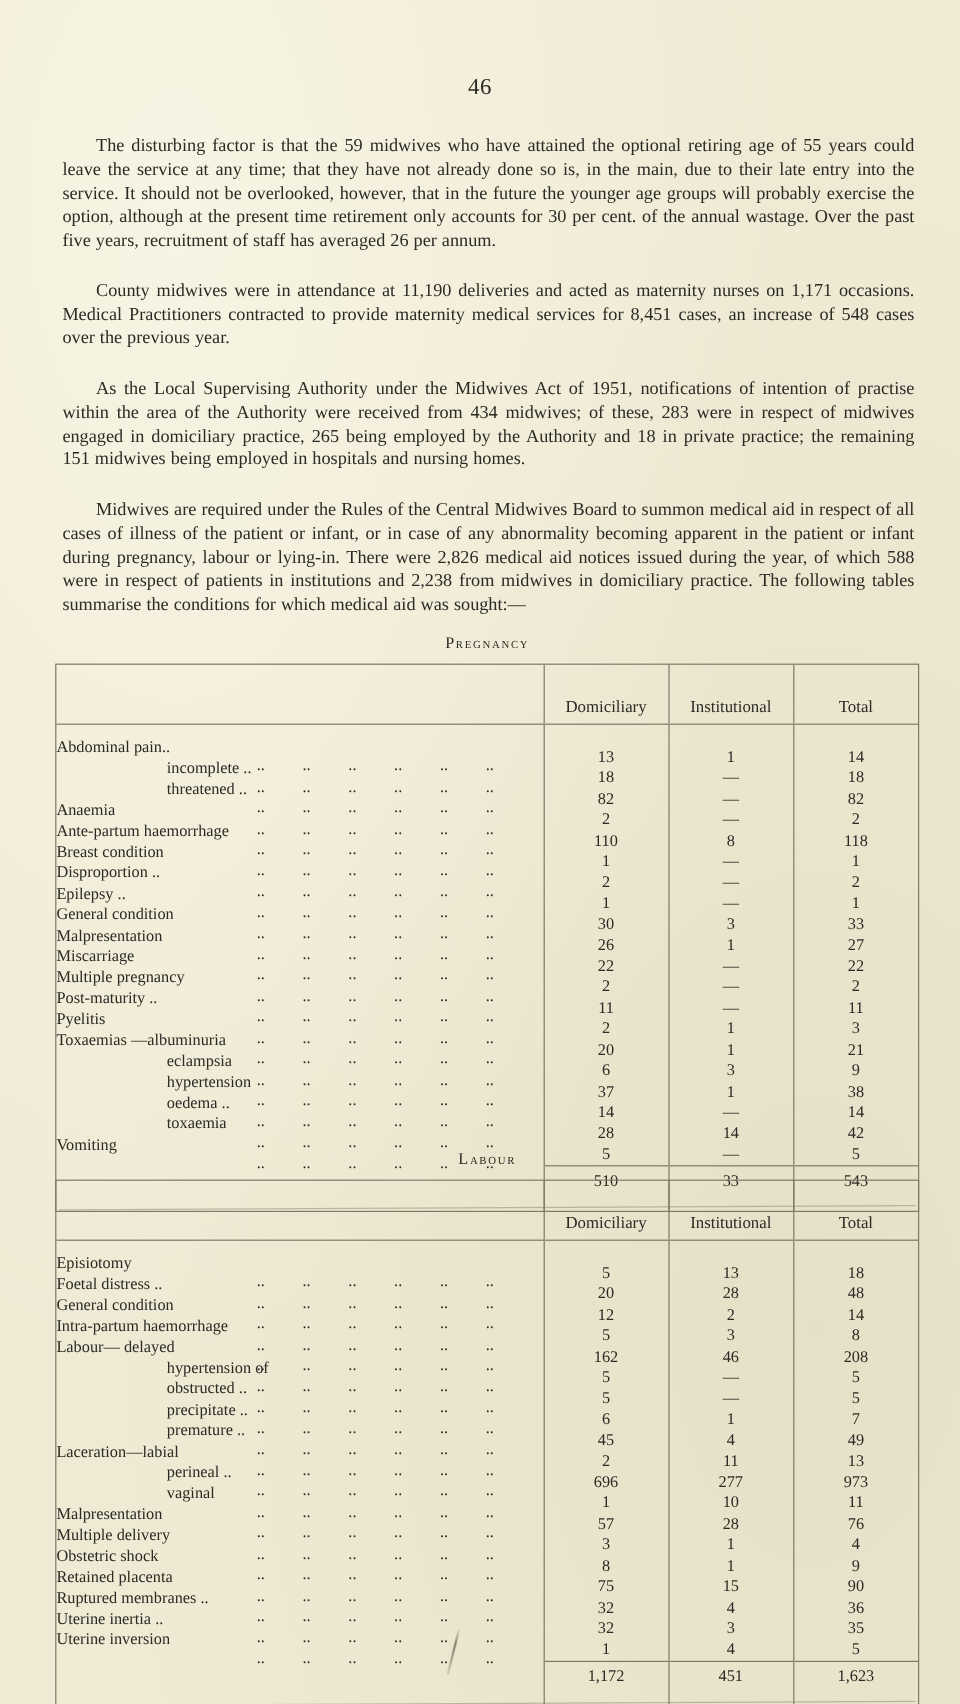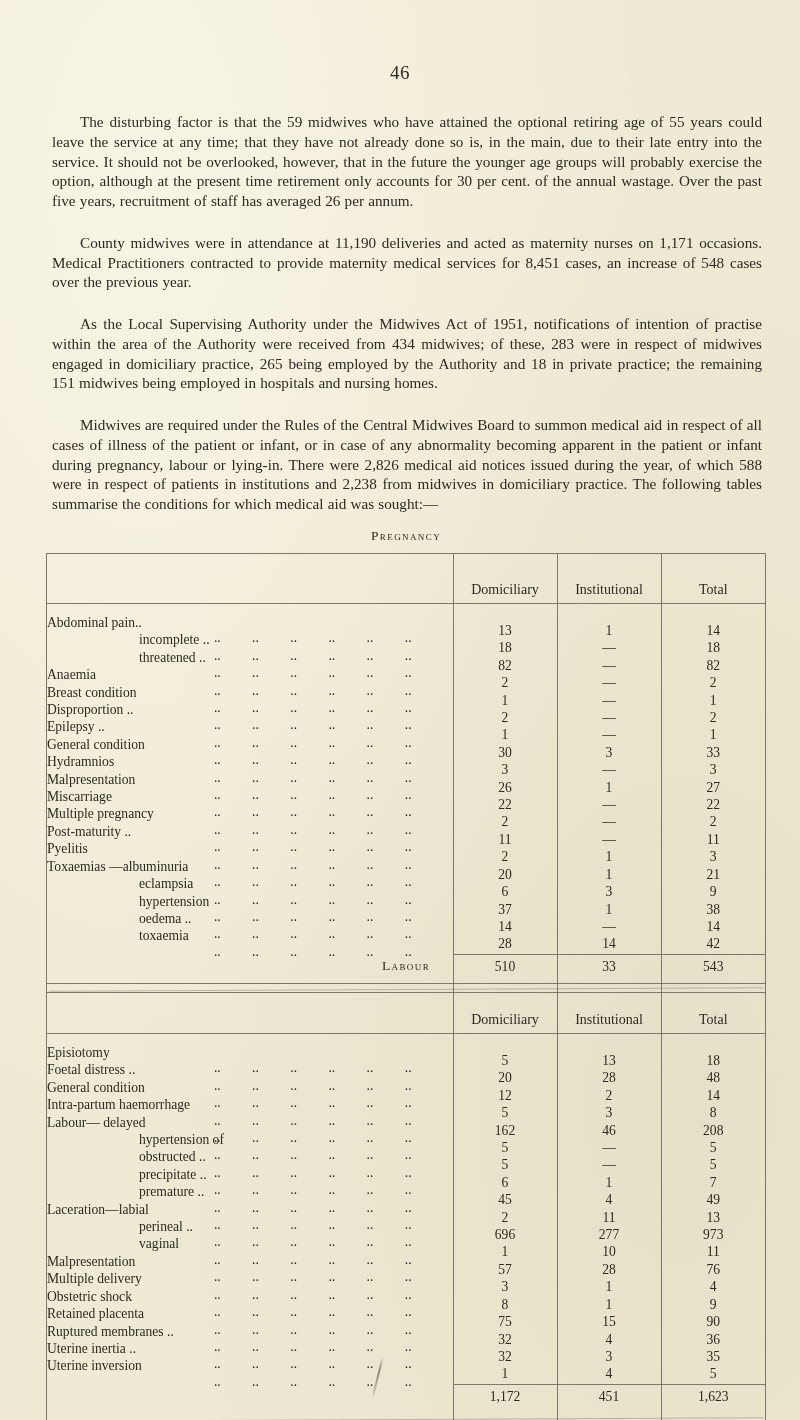--- a/index.html
+++ b/index.html
@@ -263,20 +263,39 @@
                 <span class="numshift">2</span>
               </td>
               <td class="num">
                 <span class="numshift">—</span>
               </td>
               <td class="num">
                 <span class="numshift">2</span>
               </td>
             </tr>
             <tr>
+              <td class="label"><span>Ante-partum haemorrhage</span><span class="leaders">
+                  <span style="position:absolute;left:42%;">..</span>
+                  <span style="position:absolute;left:51.6%;">..</span>
+                  <span style="position:absolute;left:61.2%;">..</span>
+                  <span style="position:absolute;left:70.8%;">..</span>
+                  <span style="position:absolute;left:80.4%;">..</span>
+                  <span style="position:absolute;left:90%;">..</span>
+                </span></td>
+              <td class="num">
+                <span class="numshift">110</span>
+              </td>
+              <td class="num">
+                <span class="numshift">8</span>
+              </td>
+              <td class="num">
+                <span class="numshift">118</span>
+              </td>
+            </tr>
+            <tr>
               <td class="label"><span>Breast condition</span><span class="leaders">
                   <span style="position:absolute;left:42%;">..</span>
                   <span style="position:absolute;left:51.6%;">..</span>
                   <span style="position:absolute;left:61.2%;">..</span>
                   <span style="position:absolute;left:70.8%;">..</span>
                   <span style="position:absolute;left:80.4%;">..</span>
                   <span style="position:absolute;left:90%;">..</span>
                 </span></td>
               <td class="num">
                 <span class="numshift">1</span>
@@ -339,167 +358,148 @@
                 <span class="numshift">30</span>
               </td>
               <td class="num">
                 <span class="numshift">3</span>
               </td>
               <td class="num">
                 <span class="numshift">33</span>
               </td>
             </tr>
             <tr>
-              <td class="label"><span>Hydramnios</span><span class="leaders">
-                  <span style="position:absolute;left:42%;">..</span>
-                  <span style="position:absolute;left:51.6%;">..</span>
-                  <span style="position:absolute;left:61.2%;">..</span>
-                  <span style="position:absolute;left:70.8%;">..</span>
-                  <span style="position:absolute;left:80.4%;">..</span>
-                  <span style="position:absolute;left:90%;">..</span>
-                </span></td>
+              <td class="label"><span>Malpresentation</span><span class="leaders">
+                  <span style="position:absolute;left:42%;">..</span>
+                  <span style="position:absolute;left:51.6%;">..</span>
+                  <span style="position:absolute;left:61.2%;">..</span>
+                  <span style="position:absolute;left:70.8%;">..</span>
+                  <span style="position:absolute;left:80.4%;">..</span>
+                  <span style="position:absolute;left:90%;">..</span>
+                </span></td>
+              <td class="num">
+                <span class="numshift">26</span>
+              </td>
+              <td class="num">
+                <span class="numshift">1</span>
+              </td>
+              <td class="num">
+                <span class="numshift">27</span>
+              </td>
+            </tr>
+            <tr>
+              <td class="label"><span>Miscarriage</span><span class="leaders">
+                  <span style="position:absolute;left:42%;">..</span>
+                  <span style="position:absolute;left:51.6%;">..</span>
+                  <span style="position:absolute;left:61.2%;">..</span>
+                  <span style="position:absolute;left:70.8%;">..</span>
+                  <span style="position:absolute;left:80.4%;">..</span>
+                  <span style="position:absolute;left:90%;">..</span>
+                </span></td>
+              <td class="num">
+                <span class="numshift">22</span>
+              </td>
+              <td class="num">
+                <span class="numshift">—</span>
+              </td>
+              <td class="num">
+                <span class="numshift">22</span>
+              </td>
+            </tr>
+            <tr>
+              <td class="label"><span>Multiple pregnancy</span><span class="leaders">
+                  <span style="position:absolute;left:42%;">..</span>
+                  <span style="position:absolute;left:51.6%;">..</span>
+                  <span style="position:absolute;left:61.2%;">..</span>
+                  <span style="position:absolute;left:70.8%;">..</span>
+                  <span style="position:absolute;left:80.4%;">..</span>
+                  <span style="position:absolute;left:90%;">..</span>
+                </span></td>
+              <td class="num">
+                <span class="numshift">2</span>
+              </td>
+              <td class="num">
+                <span class="numshift">—</span>
+              </td>
+              <td class="num">
+                <span class="numshift">2</span>
+              </td>
+            </tr>
+            <tr>
+              <td class="label"><span>Post-maturity ..</span><span class="leaders">
+                  <span style="position:absolute;left:42%;">..</span>
+                  <span style="position:absolute;left:51.6%;">..</span>
+                  <span style="position:absolute;left:61.2%;">..</span>
+                  <span style="position:absolute;left:70.8%;">..</span>
+                  <span style="position:absolute;left:80.4%;">..</span>
+                  <span style="position:absolute;left:90%;">..</span>
+                </span></td>
+              <td class="num">
+                <span class="numshift">11</span>
+              </td>
+              <td class="num">
+                <span class="numshift">—</span>
+              </td>
+              <td class="num">
+                <span class="numshift">11</span>
+              </td>
+            </tr>
+            <tr>
+              <td class="label"><span>Pyelitis</span><span class="leaders">
+                  <span style="position:absolute;left:42%;">..</span>
+                  <span style="position:absolute;left:51.6%;">..</span>
+                  <span style="position:absolute;left:61.2%;">..</span>
+                  <span style="position:absolute;left:70.8%;">..</span>
+                  <span style="position:absolute;left:80.4%;">..</span>
+                  <span style="position:absolute;left:90%;">..</span>
+                </span></td>
+              <td class="num">
+                <span class="numshift">2</span>
+              </td>
+              <td class="num">
+                <span class="numshift">1</span>
+              </td>
               <td class="num">
                 <span class="numshift">3</span>
               </td>
-              <td class="num">
-                <span class="numshift">—</span>
+            </tr>
+            <tr>
+              <td class="label"><span>Toxaemias —albuminuria</span><span class="leaders">
+                  <span style="position:absolute;left:42%;">..</span>
+                  <span style="position:absolute;left:51.6%;">..</span>
+                  <span style="position:absolute;left:61.2%;">..</span>
+                  <span style="position:absolute;left:70.8%;">..</span>
+                  <span style="position:absolute;left:80.4%;">..</span>
+                  <span style="position:absolute;left:90%;">..</span>
+                </span></td>
+              <td class="num">
+                <span class="numshift">20</span>
+              </td>
+              <td class="num">
+                <span class="numshift">1</span>
+              </td>
+              <td class="num">
+                <span class="numshift">21</span>
+              </td>
+            </tr>
+            <tr>
+              <td class="label sub"><span>eclampsia</span><span class="leaders">
+                  <span style="position:absolute;left:42%;">..</span>
+                  <span style="position:absolute;left:51.6%;">..</span>
+                  <span style="position:absolute;left:61.2%;">..</span>
+                  <span style="position:absolute;left:70.8%;">..</span>
+                  <span style="position:absolute;left:80.4%;">..</span>
+                  <span style="position:absolute;left:90%;">..</span>
+                </span></td>
+              <td class="num">
+                <span class="numshift">6</span>
               </td>
               <td class="num">
                 <span class="numshift">3</span>
               </td>
-            </tr>
-            <tr>
-              <td class="label"><span>Malpresentation</span><span class="leaders">
-                  <span style="position:absolute;left:42%;">..</span>
-                  <span style="position:absolute;left:51.6%;">..</span>
-                  <span style="position:absolute;left:61.2%;">..</span>
-                  <span style="position:absolute;left:70.8%;">..</span>
-                  <span style="position:absolute;left:80.4%;">..</span>
-                  <span style="position:absolute;left:90%;">..</span>
-                </span></td>
-              <td class="num">
-                <span class="numshift">26</span>
-              </td>
-              <td class="num">
-                <span class="numshift">1</span>
-              </td>
-              <td class="num">
-                <span class="numshift">27</span>
-              </td>
-            </tr>
-            <tr>
-              <td class="label"><span>Miscarriage</span><span class="leaders">
-                  <span style="position:absolute;left:42%;">..</span>
-                  <span style="position:absolute;left:51.6%;">..</span>
-                  <span style="position:absolute;left:61.2%;">..</span>
-                  <span style="position:absolute;left:70.8%;">..</span>
-                  <span style="position:absolute;left:80.4%;">..</span>
-                  <span style="position:absolute;left:90%;">..</span>
-                </span></td>
-              <td class="num">
-                <span class="numshift">22</span>
-              </td>
-              <td class="num">
-                <span class="numshift">—</span>
-              </td>
-              <td class="num">
-                <span class="numshift">22</span>
-              </td>
-            </tr>
-            <tr>
-              <td class="label"><span>Multiple pregnancy</span><span class="leaders">
-                  <span style="position:absolute;left:42%;">..</span>
-                  <span style="position:absolute;left:51.6%;">..</span>
-                  <span style="position:absolute;left:61.2%;">..</span>
-                  <span style="position:absolute;left:70.8%;">..</span>
-                  <span style="position:absolute;left:80.4%;">..</span>
-                  <span style="position:absolute;left:90%;">..</span>
-                </span></td>
-              <td class="num">
-                <span class="numshift">2</span>
-              </td>
-              <td class="num">
-                <span class="numshift">—</span>
-              </td>
-              <td class="num">
-                <span class="numshift">2</span>
-              </td>
-            </tr>
-            <tr>
-              <td class="label"><span>Post-maturity ..</span><span class="leaders">
-                  <span style="position:absolute;left:42%;">..</span>
-                  <span style="position:absolute;left:51.6%;">..</span>
-                  <span style="position:absolute;left:61.2%;">..</span>
-                  <span style="position:absolute;left:70.8%;">..</span>
-                  <span style="position:absolute;left:80.4%;">..</span>
-                  <span style="position:absolute;left:90%;">..</span>
-                </span></td>
-              <td class="num">
-                <span class="numshift">11</span>
-              </td>
-              <td class="num">
-                <span class="numshift">—</span>
-              </td>
-              <td class="num">
-                <span class="numshift">11</span>
-              </td>
-            </tr>
-            <tr>
-              <td class="label"><span>Pyelitis</span><span class="leaders">
-                  <span style="position:absolute;left:42%;">..</span>
-                  <span style="position:absolute;left:51.6%;">..</span>
-                  <span style="position:absolute;left:61.2%;">..</span>
-                  <span style="position:absolute;left:70.8%;">..</span>
-                  <span style="position:absolute;left:80.4%;">..</span>
-                  <span style="position:absolute;left:90%;">..</span>
-                </span></td>
-              <td class="num">
-                <span class="numshift">2</span>
-              </td>
-              <td class="num">
-                <span class="numshift">1</span>
-              </td>
-              <td class="num">
-                <span class="numshift">3</span>
-              </td>
-            </tr>
-            <tr>
-              <td class="label"><span>Toxaemias —albuminuria</span><span class="leaders">
-                  <span style="position:absolute;left:42%;">..</span>
-                  <span style="position:absolute;left:51.6%;">..</span>
-                  <span style="position:absolute;left:61.2%;">..</span>
-                  <span style="position:absolute;left:70.8%;">..</span>
-                  <span style="position:absolute;left:80.4%;">..</span>
-                  <span style="position:absolute;left:90%;">..</span>
-                </span></td>
-              <td class="num">
-                <span class="numshift">20</span>
-              </td>
-              <td class="num">
-                <span class="numshift">1</span>
-              </td>
-              <td class="num">
-                <span class="numshift">21</span>
-              </td>
-            </tr>
-            <tr>
-              <td class="label sub"><span>eclampsia</span><span class="leaders">
-                  <span style="position:absolute;left:42%;">..</span>
-                  <span style="position:absolute;left:51.6%;">..</span>
-                  <span style="position:absolute;left:61.2%;">..</span>
-                  <span style="position:absolute;left:70.8%;">..</span>
-                  <span style="position:absolute;left:80.4%;">..</span>
-                  <span style="position:absolute;left:90%;">..</span>
-                </span></td>
-              <td class="num">
-                <span class="numshift">6</span>
-              </td>
-              <td class="num">
-                <span class="numshift">3</span>
-              </td>
               <td class="num">
                 <span class="numshift">9</span>
               </td>
             </tr>
             <tr>
               <td class="label sub"><span>hypertension</span><span class="leaders">
                   <span style="position:absolute;left:42%;">..</span>
                   <span style="position:absolute;left:51.6%;">..</span>
                   <span style="position:absolute;left:61.2%;">..</span>
                   <span style="position:absolute;left:70.8%;">..</span>
@@ -545,20 +545,39 @@
                   <span style="position:absolute;left:90%;">..</span>
                 </span></td>
               <td class="num">
                 <span class="numshift">28</span>
               </td>
               <td class="num">
                 <span class="numshift">14</span>
               </td>
               <td class="num">
                 <span class="numshift">42</span>
+              </td>
+            </tr>
+            <tr>
+              <td class="label"><span>Vomiting</span><span class="leaders">
+                  <span style="position:absolute;left:42%;">..</span>
+                  <span style="position:absolute;left:51.6%;">..</span>
+                  <span style="position:absolute;left:61.2%;">..</span>
+                  <span style="position:absolute;left:70.8%;">..</span>
+                  <span style="position:absolute;left:80.4%;">..</span>
+                  <span style="position:absolute;left:90%;">..</span>
+                </span></td>
+              <td class="num">
+                <span class="numshift">5</span>
+              </td>
+              <td class="num">
+                <span class="numshift">—</span>
+              </td>
+              <td class="num">
+                <span class="numshift">5</span>
               </td>
             </tr>
             <tr class="spacer-bot">
               <td></td>
               <td class="num"></td>
               <td class="num"></td>
               <td class="num"></td>
             </tr>
             <tr class="total">
               <td class="label"></td>

